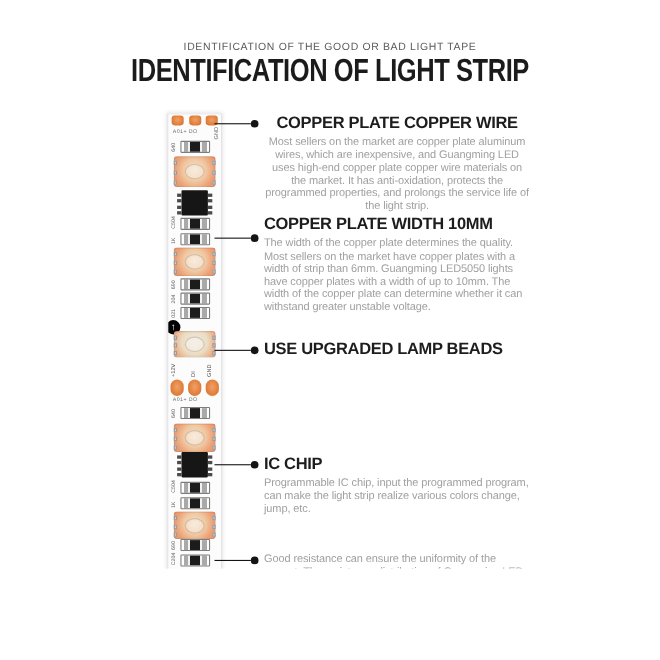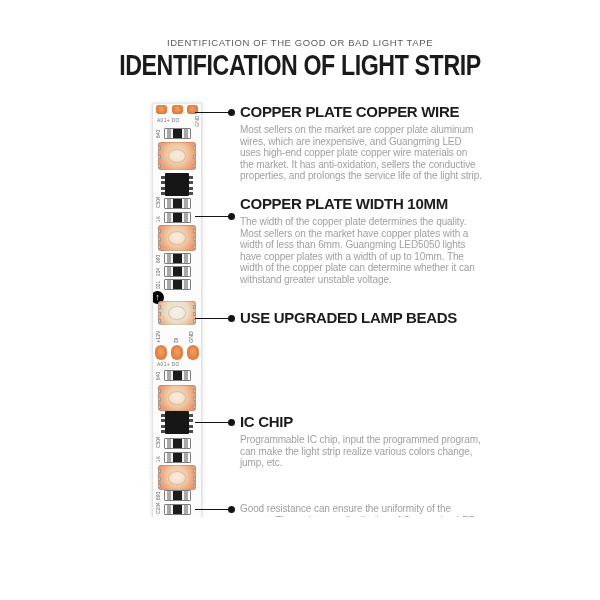--- a/index.html
+++ b/index.html
@@ -222,27 +222,27 @@
       <div class="lline" style="left: 195px; width: 33px; top: 216px;"></div>
       <div class="ldot" style="left: 228px; top: 213px;"></div>
       <div class="lline" style="left: 195px; width: 33px; top: 318px;"></div>
       <div class="ldot" style="left: 228px; top: 315px;"></div>
       <div class="lline" style="left: 195px; width: 33px; top: 422px;"></div>
       <div class="ldot" style="left: 228px; top: 419px;"></div>
       <div class="lline" style="left: 195px; width: 33px; top: 509px;"></div>
       <div class="ldot" style="left: 228px; top: 506px;"></div>
     </div>
 
-  <div class="section" id="sec0" style="top: 103px;">
+  <div class="section" id="sec0" style="top: 103px; text-align: center;">
     <div class="sec-title">COPPER PLATE COPPER WIRE</div>
-    <div class="sec-body">Most sellers on the market are copper plate aluminum wires, which are inexpensive, and Guangming LED uses high-end copper plate copper wire materials on the market. It has anti-oxidation, sellers the conductive properties, and prolongs the service life of the light strip.</div>
+    <div class="sec-body">Most sellers on the market are copper plate aluminum wires, which are inexpensive, and Guangming LED uses high-end copper plate copper wire materials on the market. It has anti-oxidation, protects the programmed properties, and prolongs the service life of the light strip.</div>
   </div>
   <div class="section" id="sec1" style="top: 195px;">
     <div class="sec-title">COPPER PLATE WIDTH 10MM</div>
-    <div class="sec-body">The width of the copper plate determines the quality. Most sellers on the market have copper plates with a width of less than 6mm. Guangming LED5050 lights have copper plates with a width of up to 10mm. The width of the copper plate can determine whether it can withstand greater unstable voltage.</div>
+    <div class="sec-body">The width of the copper plate determines the quality. Most sellers on the market have copper plates with a width of strip than 6mm. Guangming LED5050 lights have copper plates with a width of up to 10mm. The width of the copper plate can determine whether it can withstand greater unstable voltage.</div>
   </div>
   <div class="section" id="sec2" style="top: 309px;">
     <div class="sec-title">USE UPGRADED LAMP BEADS</div>
   </div>
   <div class="section" id="sec3" style="top: 413px;">
     <div class="sec-title">IC CHIP</div>
     <div class="sec-body">Programmable IC chip, input the programmed program, can make the light strip realize various colors change, jump, etc.</div>
   </div>
   <div class="section" id="sec4" style="top: 500px;">
     <div class="sec-body">Good resistance can ensure the uniformity of the current. The resistance distribution of Guangming LED strips is even and dense. On average, there is a resistance between each lamp bead. If there is a bad spot, only the broken lamp bead will not illuminate, which will not affect the use of the entire light strip.</div>

